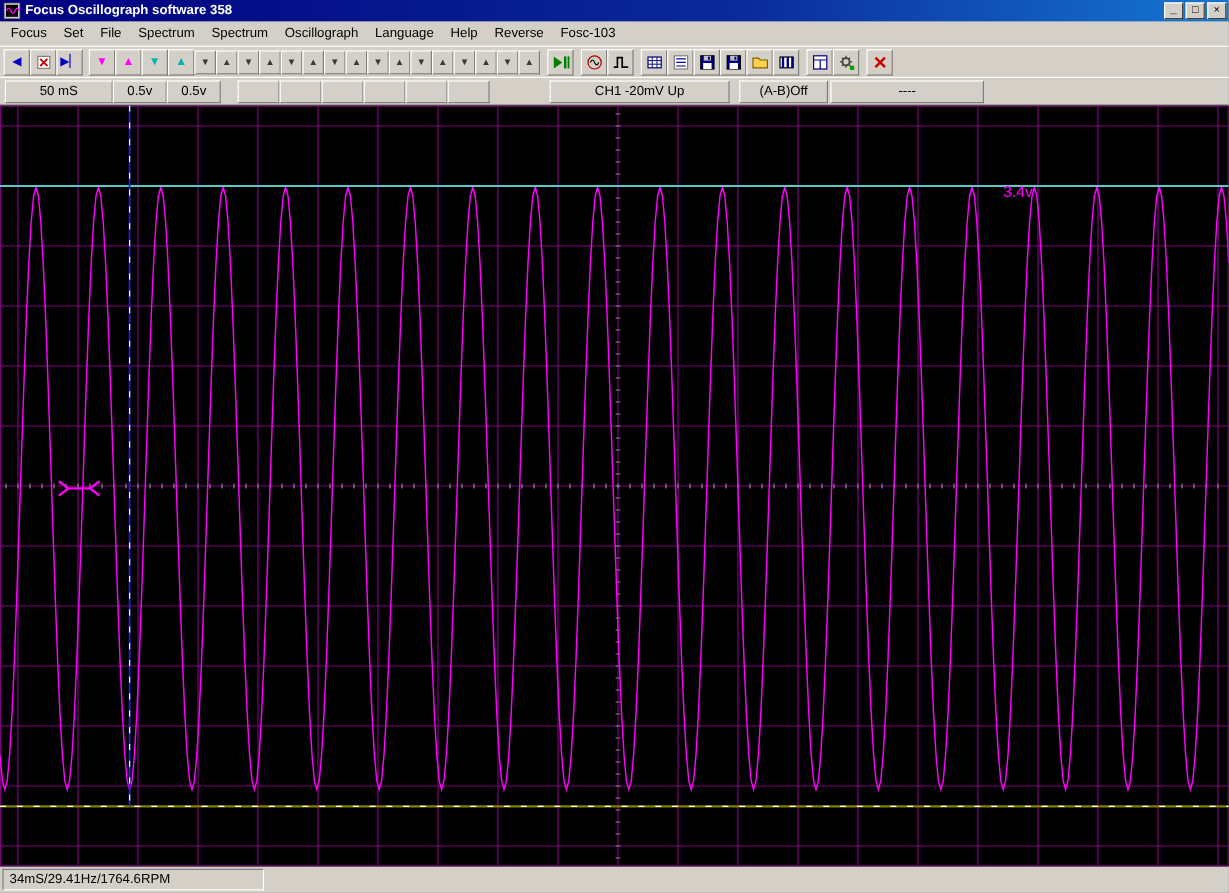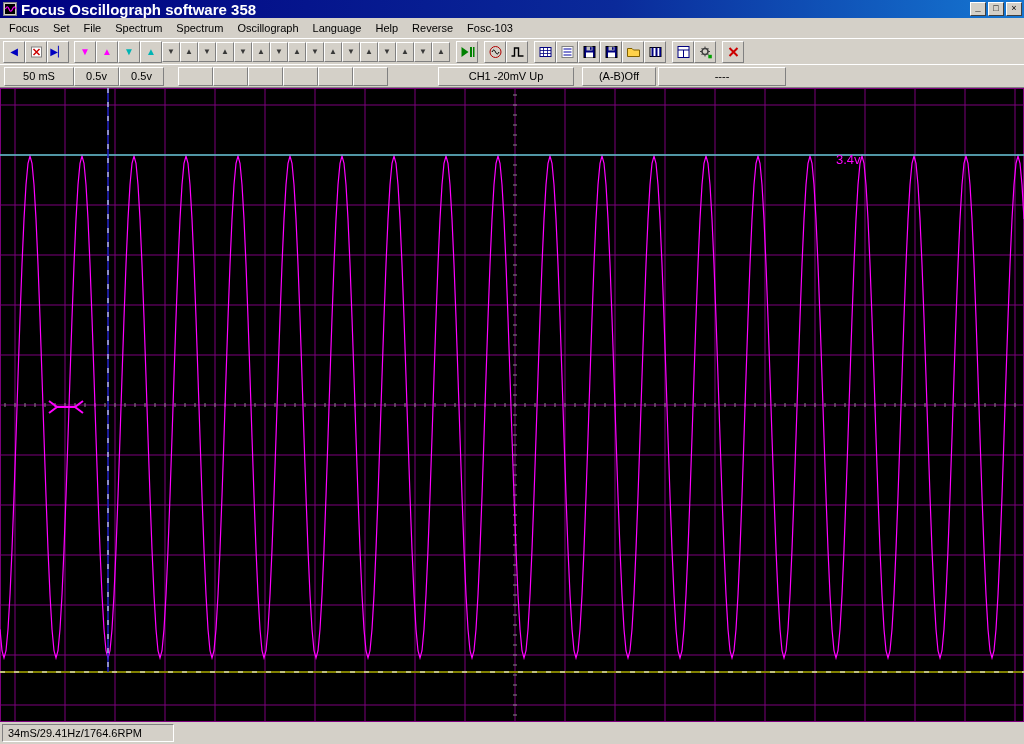--- a/index.html
+++ b/index.html
@@ -3,21 +3,21 @@
 <meta charset="utf-8">
 <style>
   *{box-sizing:border-box;margin:0;padding:0}
   html,body{width:1024px;height:744px;overflow:hidden}
   body{font-family:"Liberation Sans",sans-serif;background:#d4d0c8;font-size:11px}
 
   
   .titlebar{height:18px;display:flex;align-items:center;padding:1px 2px;
     background:linear-gradient(90deg,#000080 0%,#0a2a9a 60%,#1577d2 100%)}
   .app-icon{width:14px;height:14px;margin-left:1px}
-  .title-text{color:#fff;font-weight:bold;font-size:15px;margin-left:4px;flex:1;white-space:nowrap}
+  .title-text{color:#fff;font-weight:bold;font-size:11px;margin-left:4px;flex:1;white-space:nowrap}
   .win-btn{width:16px;height:14px;margin-left:2px;background:#d4d0c8;
     border:1px solid;border-color:#ffffff #404040 #404040 #ffffff;
     font-size:9px;line-height:11px;text-align:center;font-family:"Liberation Mono",monospace;cursor:default}
 
   
   .menubar{height:20px;display:flex;align-items:center;padding-left:2px;background:#d4d0c8}
   .menu-item{padding:3px 7px;white-space:nowrap}
 
   
   .toolbar{height:26px;display:flex;align-items:center;padding:2px 3px;background:#d4d0c8;
@@ -38,21 +38,21 @@
 
   
   .scope{height:634px;background:#000;position:relative}
   #scope-svg{display:block}
   #scope-svg text{font-family:"Liberation Sans",sans-serif}
 
   
   .statusbar{height:22px;display:flex;gap:2px;padding:2px 2px;background:#d4d0c8;align-items:stretch}
   .status-cell{border:1px solid;border-color:#808080 #ffffff #ffffff #808080;
     padding:1px 5px;display:flex;align-items:center;white-space:nowrap;overflow:hidden}
-  .status-cell.left{width:172px;flex:none}
+  .status-cell.left{width:218px;flex:none}
   .status-cell.msg{flex:1}
 </style>
 </head>
 <body>
 
 <div class="titlebar">
   <svg class="app-icon" viewBox="0 0 14 14">
     <rect x="0.5" y="0.5" width="13" height="13" fill="#d4d0c8" stroke="#808080"></rect>
     <rect x="2" y="2" width="10" height="10" fill="#000"></rect>
     <path d="M2.5 7 Q4.25 2.5,6 7 T9.5 7 T13 7" fill="none" stroke="#ff00ff" stroke-width="1.2"></path>
@@ -228,32 +228,32 @@
     </button>
     <span class="tb-sep" style="width: 6px;"></span>
     <button class="tb-btn">
       <svg width="15" height="14" viewBox="0 0 14 14">
         <path d="M3 3 L11 11 M11 3 L3 11" stroke="#cc0000" stroke-width="2" fill="none"></path>
       </svg>
     </button>
   </div>
 
 <div class="toolbar2">
-    <button class="tb2-btn" style="width: 70px;">50 mS</button>
+    <button class="tb2-btn" style="width: 90px;">50 mS</button>
     <button class="tb2-btn" style="width: 45px;">0.5v</button>
     <button class="tb2-btn" style="width: 45px;">0.5v</button>
     <span class="tb-sep" style="width: 14px;"></span>
     <button class="tb2-btn" style="width: 35px;"></button>
     <button class="tb2-btn" style="width: 35px;"></button>
     <button class="tb2-btn" style="width: 35px;"></button>
     <button class="tb2-btn" style="width: 35px;"></button>
     <button class="tb2-btn" style="width: 35px;"></button>
     <button class="tb2-btn" style="width: 35px;"></button>
     <span class="tb-sep" style="width: 50px;"></span>
-    <button class="tb2-btn" style="width: 136px;">CH1 -20mV Up</button>
+    <button class="tb2-btn" style="width: 150px;">CH1 -20mV Up</button>
     <span class="tb-sep" style="width: 8px;"></span>
     <button class="tb2-btn" style="width: 74px;">(A-B)Off</button>
     <span class="tb-sep" style="width: 2px;"></span>
     <button class="tb2-btn" style="width: 128px;">----</button>
   </div>
 
 <div class="scope">
   <svg id="scope-svg" width="1024" height="634" viewBox="0 0 1024 634">
     <rect x="0" y="0" width="1024" height="634" fill="#000000"></rect>
     <path fill="none" stroke="#7d007d" stroke-width="1" d="M15 0V634M65 0V634M115 0V634M165 0V634M215 0V634M265 0V634M315 0V634M365 0V634M415 0V634M465 0V634M515 0V634M565 0V634M615 0V634M665 0V634M715 0V634M765 0V634M815 0V634M865 0V634M915 0V634M965 0V634M1015 0V634M0 17H1024M0 67H1024M0 117H1024M0 167H1024M0 217H1024M0 267H1024M0 317H1024M0 367H1024M0 417H1024M0 467H1024M0 517H1024M0 567H1024M0 617H1024"></path>

